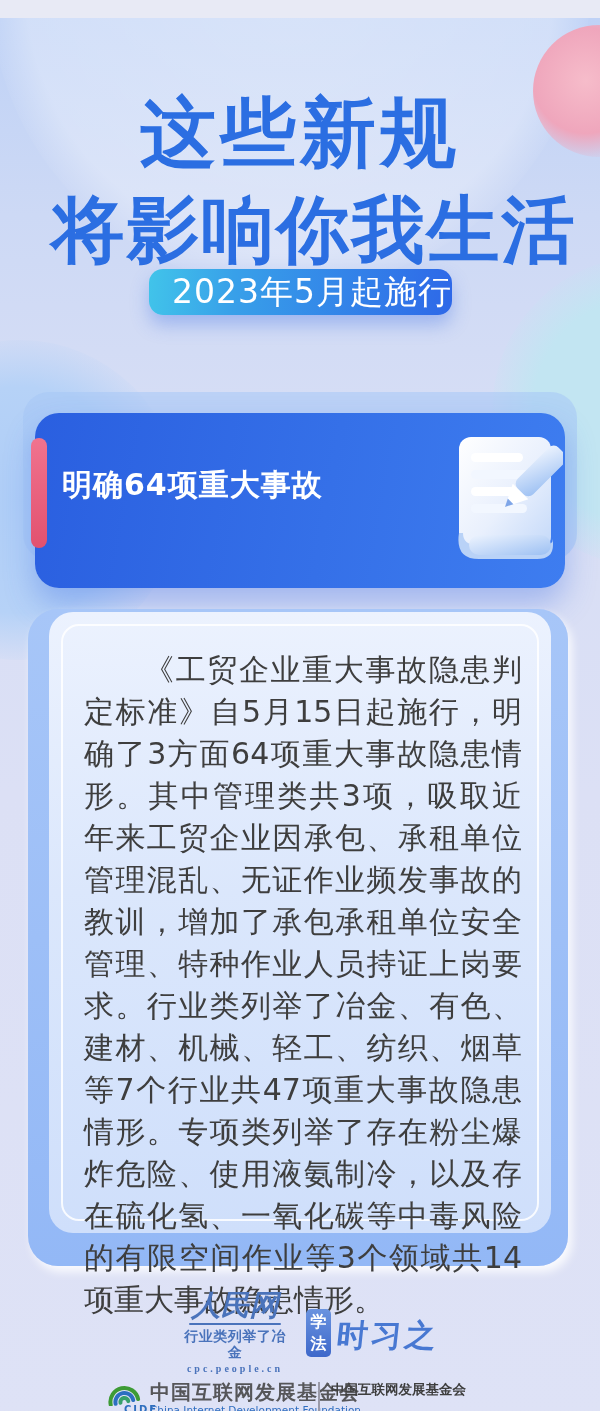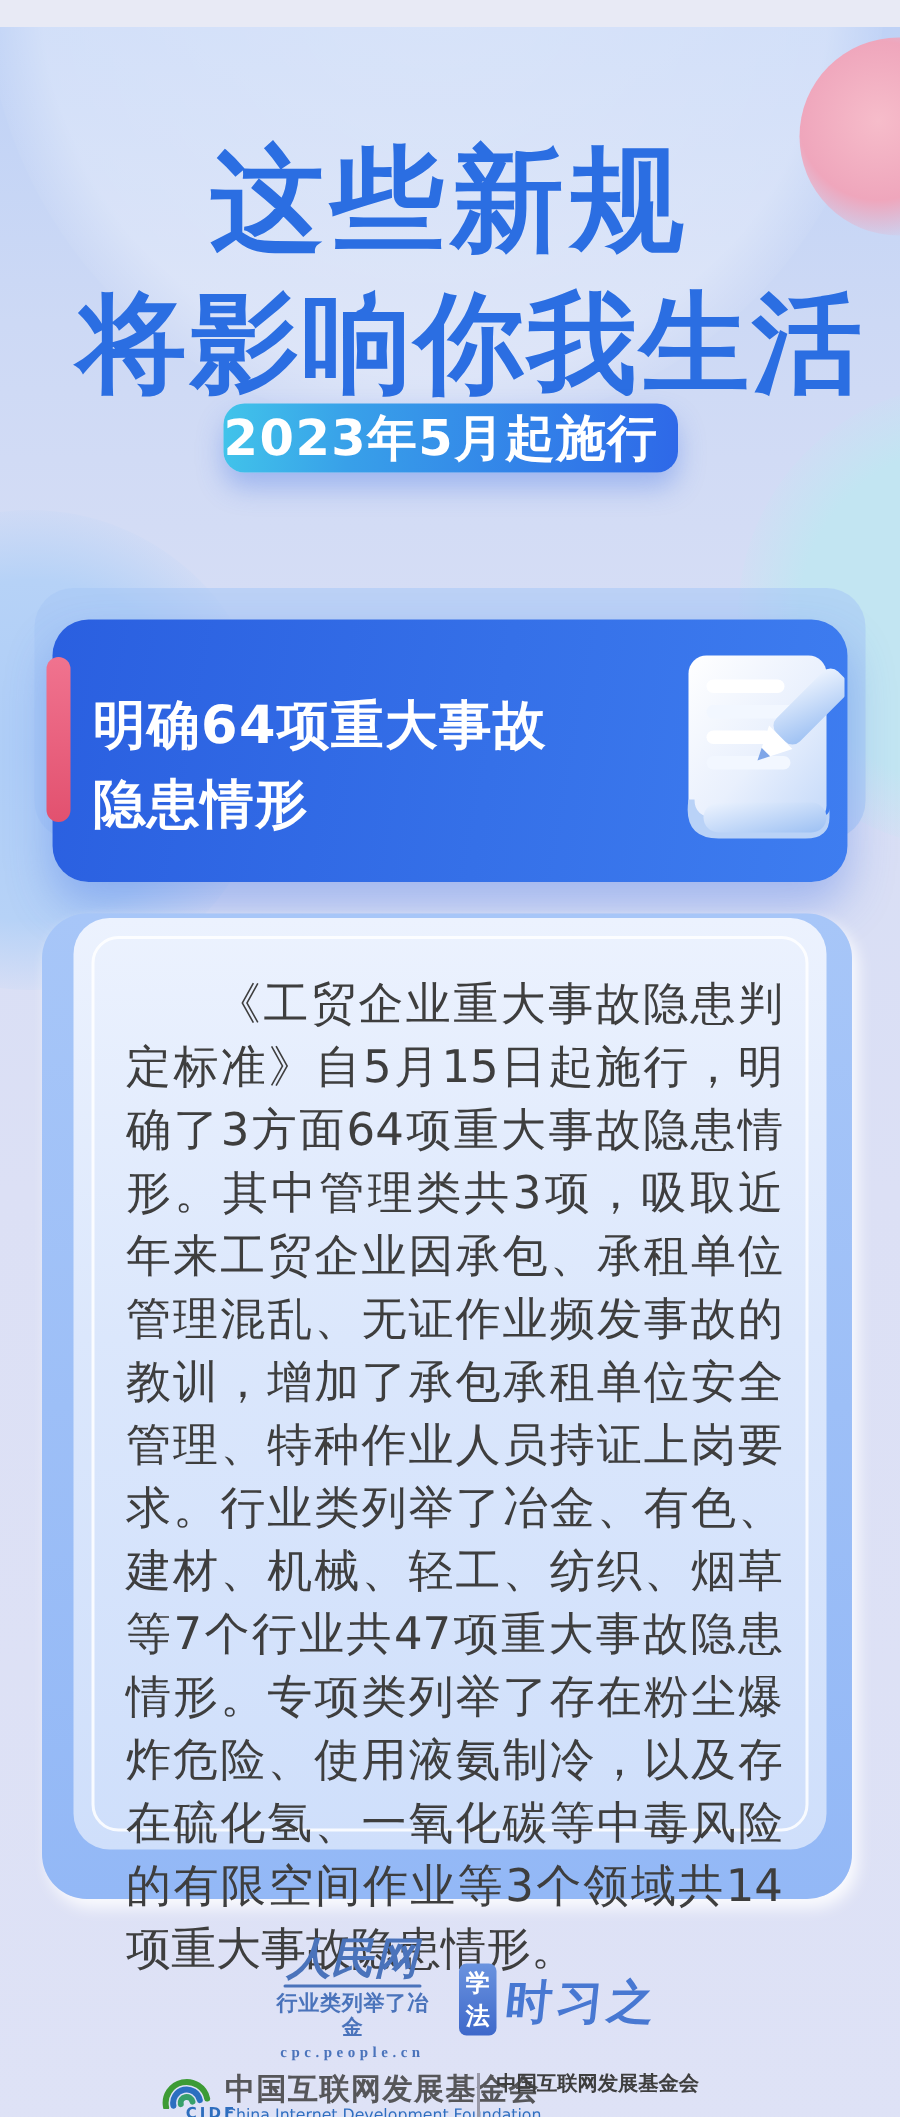--- a/index.html
+++ b/index.html
@@ -18,31 +18,31 @@
   .blob-blue-left{left:-140px;top:322px;width:320px;height:320px;
     background:radial-gradient(circle,#aecdf7 0%,#b6d2f7 50%,rgba(178,207,246,0) 74%);}
   
   .headline{left:0;top:66px;width:600px;text-align:center;color:#2b6ee2;
     font-weight:900;font-size:76px;line-height:97px;letter-spacing:4px;}
   .headline .l2{font-size:73px;letter-spacing:2px;padding-left:28px;}
   
   .badge{left:149px;top:251px;width:303px;height:46px;border-radius:14px;
     background:linear-gradient(95deg,#41c4ea 0%,#38a0e9 28%,#2e68e8 100%);
     box-shadow:0 10px 18px rgba(62,112,230,.35);
-    color:#ffffff;font-weight:700;font-size:33px;line-height:46px;text-align:left;letter-spacing:1px;}
+    color:#ffffff;font-weight:400;font-size:33px;line-height:46px;text-align:right;letter-spacing:1px;}
   
   .echo{left:23px;top:374px;width:554px;height:168px;border-radius:26px;
     background:rgba(166,199,245,.55);}
   .section-card{left:35px;top:395px;width:530px;height:175px;border-radius:24px;
     background:linear-gradient(100deg,#2a5fe0 0%,#3570e8 55%,#3e7df0 100%);
     box-shadow:0 16px 30px rgba(56,105,225,.35);}
   .pink-bar{left:31px;top:420px;width:16px;height:110px;border-radius:9px;
     background:linear-gradient(180deg,#f0738f 0%,#e2516f 100%);}
   .section-title{left:62px;top:440px;width:360px;color:#ffffff;font-weight:800;
-    font-size:35px;line-height:53px;letter-spacing:1px;}
+    font-size:30px;line-height:53px;letter-spacing:1px;}
   .doc-icon{left:447px;top:417px;width:116px;height:132px;}
   
   .body-blue{left:28px;top:591px;width:540px;height:657px;border-radius:30px;
     background:linear-gradient(180deg,#a7c6f8 0%,#93b8f6 100%);
     box-shadow:4px 6px 10px rgba(255,255,255,.85);}
   .body-card{left:49px;top:594px;width:502px;height:621px;border-radius:24px;
     background:linear-gradient(180deg,#ecf2fe 0%,#dbe7fc 45%,#cfdffb 100%);}
   .body-inner-border{left:61px;top:606px;width:478px;height:597px;border-radius:18px;
     border:2px solid rgba(255,255,255,.85);box-sizing:border-box;pointer-events:none;}
   .body-text{left:84px;top:631px;width:438px;color:#3e3e3e;font-size:30px;line-height:42px;
@@ -84,21 +84,20 @@
     <div class="l2">将影响你我生活</div>
   </div>
 
   <div class="abs badge">2023年5月起施行</div>
 
   <div class="abs echo"></div>
   <div class="abs section-card"></div>
   <div class="abs pink-bar"></div>
   <div class="abs section-title">
     <div>明确64项重大事故</div>
-    <div>隐患情形</div>
   </div>
   <div class="abs doc-icon">
     <svg width="116" height="132" viewBox="0 0 116 132">
       <defs>
         <linearGradient id="pg" x1="0" y1="0" x2="1" y2="1">
           <stop offset="0" stop-color="#ffffff"></stop>
           <stop offset="0.55" stop-color="#e9f0fd"></stop>
           <stop offset="1" stop-color="#c4d9f9"></stop>
         </linearGradient>
         <linearGradient id="pcl" x1="0" y1="0" x2="1" y2="1">

